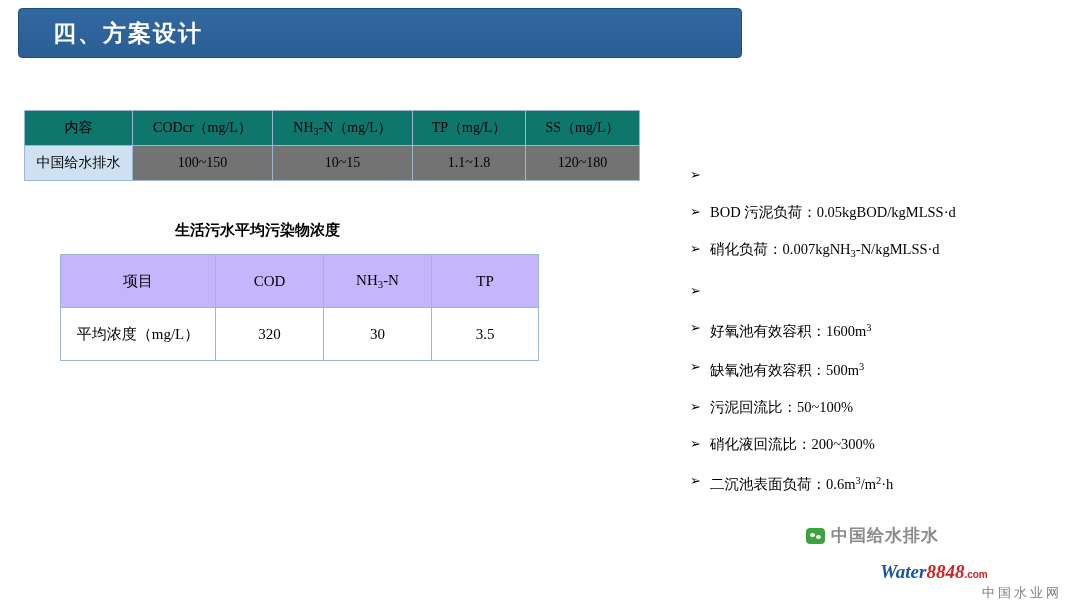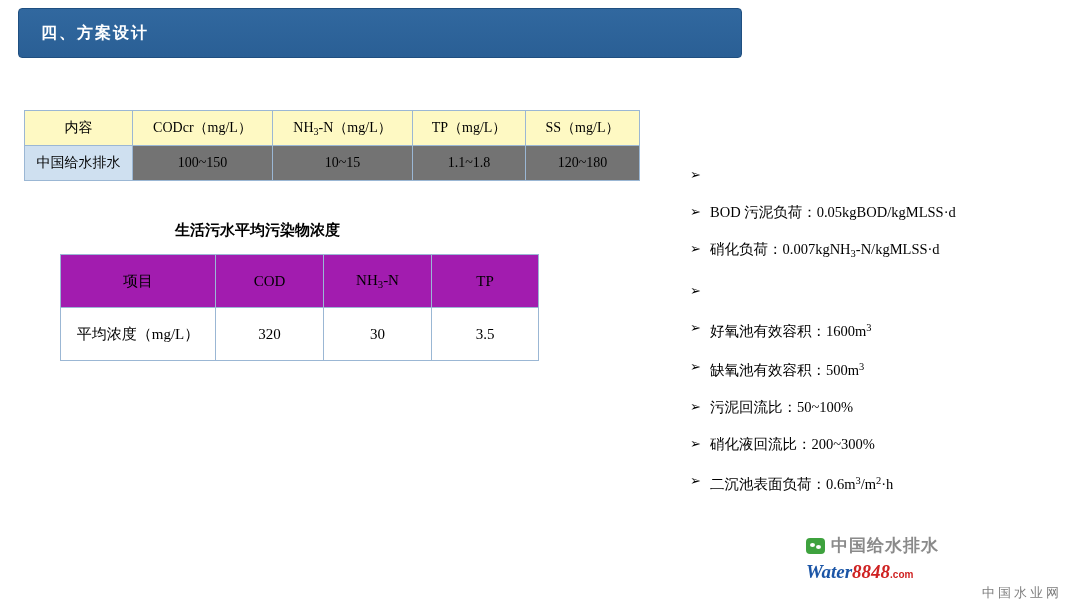--- a/index.html
+++ b/index.html
@@ -24,24 +24,24 @@
     height: 48px;
     background: #2e6da4;
     background: linear-gradient(180deg,#31689f 0%, #2a5f95 100%);
     border: 1px solid #1f4f80;
     border-radius: 4px;
     display: flex;
     align-items: center;
   }
   .title-text {
     color: #ffffff;
-    font-size: 16px;
+    font-size: 23px;
     font-weight: bold;
     letter-spacing: 2px;
-    padding-left: 22px;
+    padding-left: 34px;
     font-family: "Liberation Sans", "DejaVu Sans", sans-serif;
   }
 
   
   .left-col {
     position: absolute;
     left: 0px;
     top: 110px;
     width: 670px;
   }
@@ -70,21 +70,21 @@
   }
   .table1 th, .table1 td {
     border: 1px solid #9bb7d4;
     height: 32px;
     text-align: center;
     font-size: 14px;
     font-family: "Liberation Serif", "DejaVu Serif", serif;
     color: #000000;
   }
   .table1 thead th {
-    background: #fef9c3;
+    background: #0f766e;
     font-weight: normal;
   }
   .table1 tbody td {
     background: #737373;
   }
   .table1 tbody td.rowhead {
     background: #cfe0f0;
   }
   .t1-c0 { width: 108px; }
   .t1-c1 { width: 140px; }
@@ -100,21 +100,21 @@
   }
   .table2 th, .table2 td {
     border: 1px solid #9bb7d4;
     height: 50px;
     text-align: center;
     font-size: 15px;
     font-family: "Liberation Serif", "DejaVu Serif", serif;
     color: #000000;
   }
   .table2 thead th {
-    background: #a21caf;
+    background: #c4b5fd;
     font-weight: normal;
   }
   .table2 tbody td {
     background: #ffffff;
   }
   .t2-c0 { width: 155px; }
   .t2-c1 { width: 108px; }
   .t2-c2 { width: 108px; }
   .t2-c3 { width: 107px; }
 
@@ -185,22 +185,22 @@
     left: 10px; top: 7px;
   }
   .footer-cn {
     color: #8a8a8a;
     font-size: 17px;
     font-weight: bold;
     letter-spacing: 1px;
     font-family: "Liberation Serif", "DejaVu Serif", serif;
   }
   .footer-line2 {
-    margin-top: 4px;
-    text-align: left;
+    margin-top: 14px;
+    text-align: center;
     padding-right: 4px;
   }
   .brand-water { color: #1b55a6; font-size: 19px; font-weight: bold; font-style: italic; font-family: "Liberation Serif", serif;}
   .brand-num { color: #cf2222; font-size: 19px; font-weight: bold; font-style: italic; font-family: "Liberation Serif", serif;}
   .brand-com { color: #cf2222; font-size: 10px; font-weight: bold; }
   .footer-line3 {
     margin-top: 1px;
     text-align: right;
     padding-right: 4px;
     color: #7d7d7d;

